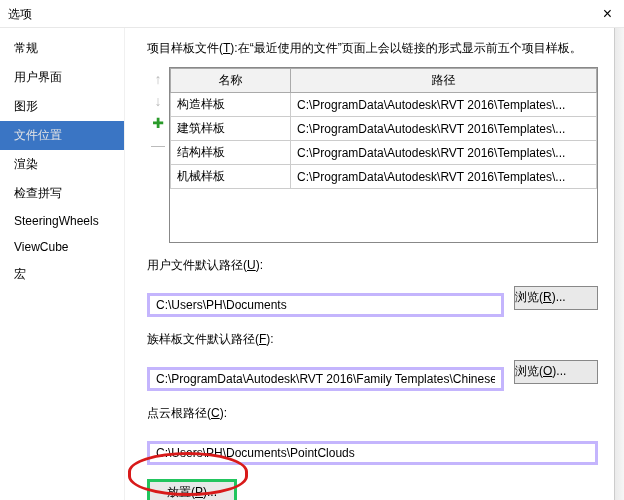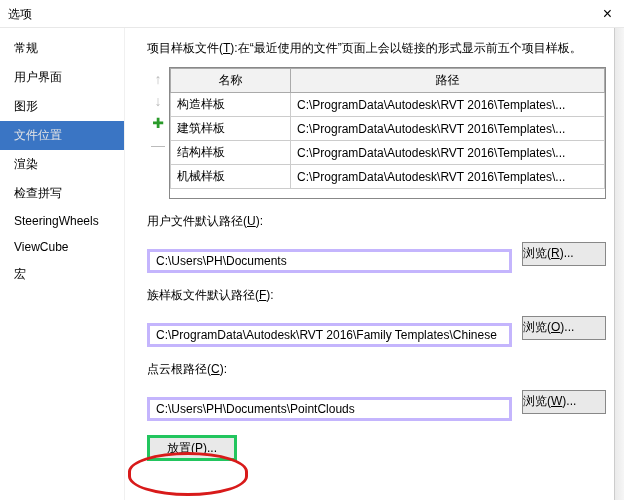--- a/index.html
+++ b/index.html
@@ -3,27 +3,27 @@
 <meta charset="utf-8">
 <style>
 * { box-sizing: border-box; margin: 0; padding: 0; font-family: "Microsoft YaHei", "Segoe UI", Tahoma, sans-serif; }
 body { width: 624px; height: 500px; background: #fff; font-size: 12px; color: #000; overflow: hidden; position: relative; }
 .topbar { height: 28px; line-height: 28px; padding: 8px 8px; border-bottom: 1px solid #e8e8e8; display: flex; justify-content: space-between; align-items: center; }
 .topbar .close { font-size: 16px; cursor: pointer; padding: 0 4px; }
 .main { display: flex; height: calc(100% - 28px); }
 .sidebar { width: 125px; border-right: 1px solid #f0f0f0; padding-top: 6px; }
 .sidebar-item { padding: 6px 14px; cursor: pointer; }
 .sidebar-item.sel { background: #3a75c4; color: #e5e5e5; }
-.content { flex: 1; padding: 12px 18px 8px 22px; position: relative; overflow: hidden; }
+.content { flex: 1; padding: 12px 26px 8px 22px; position: relative; overflow: hidden; }
 .intro { font-size: 12px; margin-bottom: 10px; }
 .table-area { display: flex; }
 .tool-col { width: 22px; display: flex; flex-direction: column; align-items: center; gap: 6px; padding-top: 4px; }
 .tool-btn { width: 16px; height: 16px; display: flex; align-items: center; justify-content: center; font-size: 14px; color: #bbb; cursor: pointer; }
 .tool-btn.green { color: #2a9b2a; }
-.table-wrap { flex: 1; border: 1px solid #888; height: 132px; overflow: hidden; background: #fff; }
+.table-wrap { flex: 1; border: 1px solid #888; height: 176px; overflow: hidden; background: #fff; }
 table { width: 100%; border-collapse: collapse; table-layout: fixed; }
 th { background: #f2f2f2; border: 1px solid #aaa; padding: 3px 4px; font-weight: normal; text-align: center; font-size: 12px; }
 td { border: 1px solid #ccc; padding: 3px 6px; font-size: 12px; white-space: nowrap; overflow: hidden; text-overflow: ellipsis; }
 .col-name { width: 120px; }
 .field-group { margin-top: 14px; }
 .field-label { font-size: 12px; margin-bottom: 4px; }
 .field-row { display: flex; gap: 10px; align-items: center; }
 .field-row input { flex: 1; height: 24px; border: 3px solid #c4b5fd; padding: 0 6px; font-size: 12px; background: #fff; margin-top: 15px; }
 .browse-btn { width: 84px; height: 24px; border: 1px solid #888; background: #e9e9e9; font-size: 12px; cursor: pointer; text-align: left; }
 .places-btn { width: 90px; height: 26px; border: 3px solid #22c55e; background: #e9e9e9; font-size: 12px; cursor: pointer; margin-top: 14px; }
@@ -107,21 +107,20 @@
       <div class="field-row">
         <input type="text" value="C:\ProgramData\Autodesk\RVT 2016\Family Templates\Chinese" style="">
         <button class="browse-btn">浏览(<span class="u">O</span>)...</button>
       </div>
     </div>
 
     <div class="field-group">
       <div class="field-label">点云根路径(<span class="u">C</span>):</div>
       <div class="field-row">
         <input type="text" value="C:\Users\PH\Documents\PointClouds" style="">
-        <button class="browse-btn">浏览(<span class="u">W</span>)...</button>
       </div>
     </div>
 
     <button class="places-btn">放置(<span class="u">P</span>)...</button>
   </div>
 </div>
 
 <div class="right-strip"></div>
 <div class="annot"></div>
 

